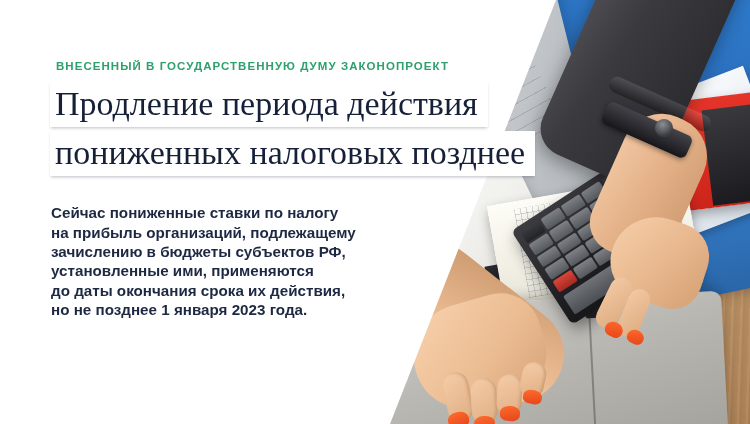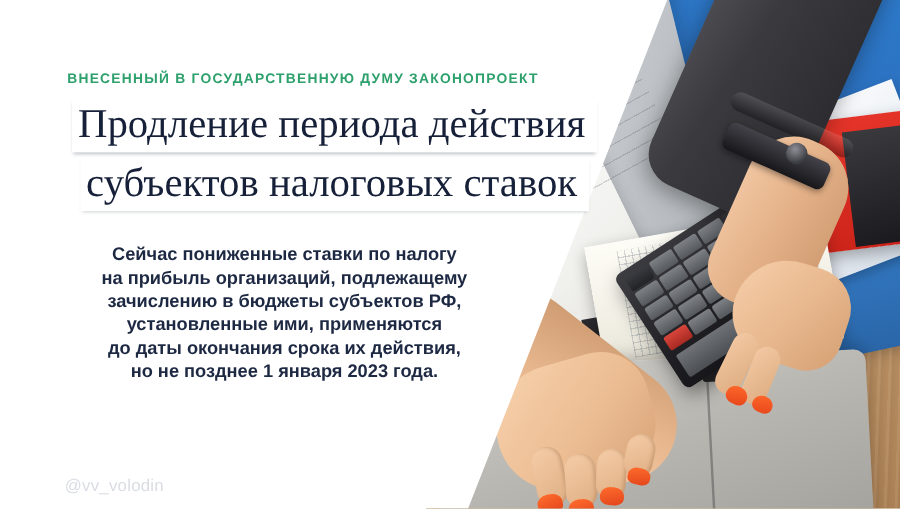--- a/index.html
+++ b/index.html
@@ -328,37 +328,35 @@
     background: #ffffff;
     clip-path: polygon(0 0, 556px 0, 390px 424px, 0 424px);
     z-index: 5;
   }
 
   
   .content {
     position: absolute;
     inset: 0;
     z-index: 10;
-    text-align: center;
   }
   .eyebrow {
     position: absolute;
     left: 56px;
     top: 60px;
     font-size: 11.5px;
     letter-spacing: 1.05px;
     font-weight: 700;
     color: #2da06c;
     white-space: nowrap;
   }
   .headline {
     position: absolute;
     left: 50px;
     top: 82px;
-    margin-left: 10px;
   }
   .hl-line {
     position: relative;
     display: inline-block;
     background: #ffffff;
     color: #162038;
     font-family: "Liberation Serif", serif;
     font-size: 34px;
     line-height: 42px;
     font-weight: 400;
@@ -488,29 +486,28 @@
 
   <div class="content">
 
     <div class="eyebrow">ВНЕСЕННЫЙ В ГОСУДАРСТВЕННУЮ ДУМУ ЗАКОНОПРОЕКТ</div>
 
     <div class="headline">
       <div class="hl-row">
         <span class="hl-line">Продление периода действия</span>
       </div>
       <div class="hl-row">
-        <span class="hl-line">субъектов налоговых ставок</span>
+        <span class="hl-line">пониженных налоговых позднее</span>
       </div>
     </div>
 
     <div class="body-block">
       <p class="para">Сейчас пониженные ставки по налогу
 на прибыль организаций, подлежащему
 зачислению в бюджеты субъектов РФ,
 установленные ими, применяются
 до даты окончания срока их действия,
 но не позднее 1 января 2023 года.</p>
     </div>
 
-    <div class="handle">@vv_volodin</div>
   </div>
 
 </div>
 
 </body></html>

